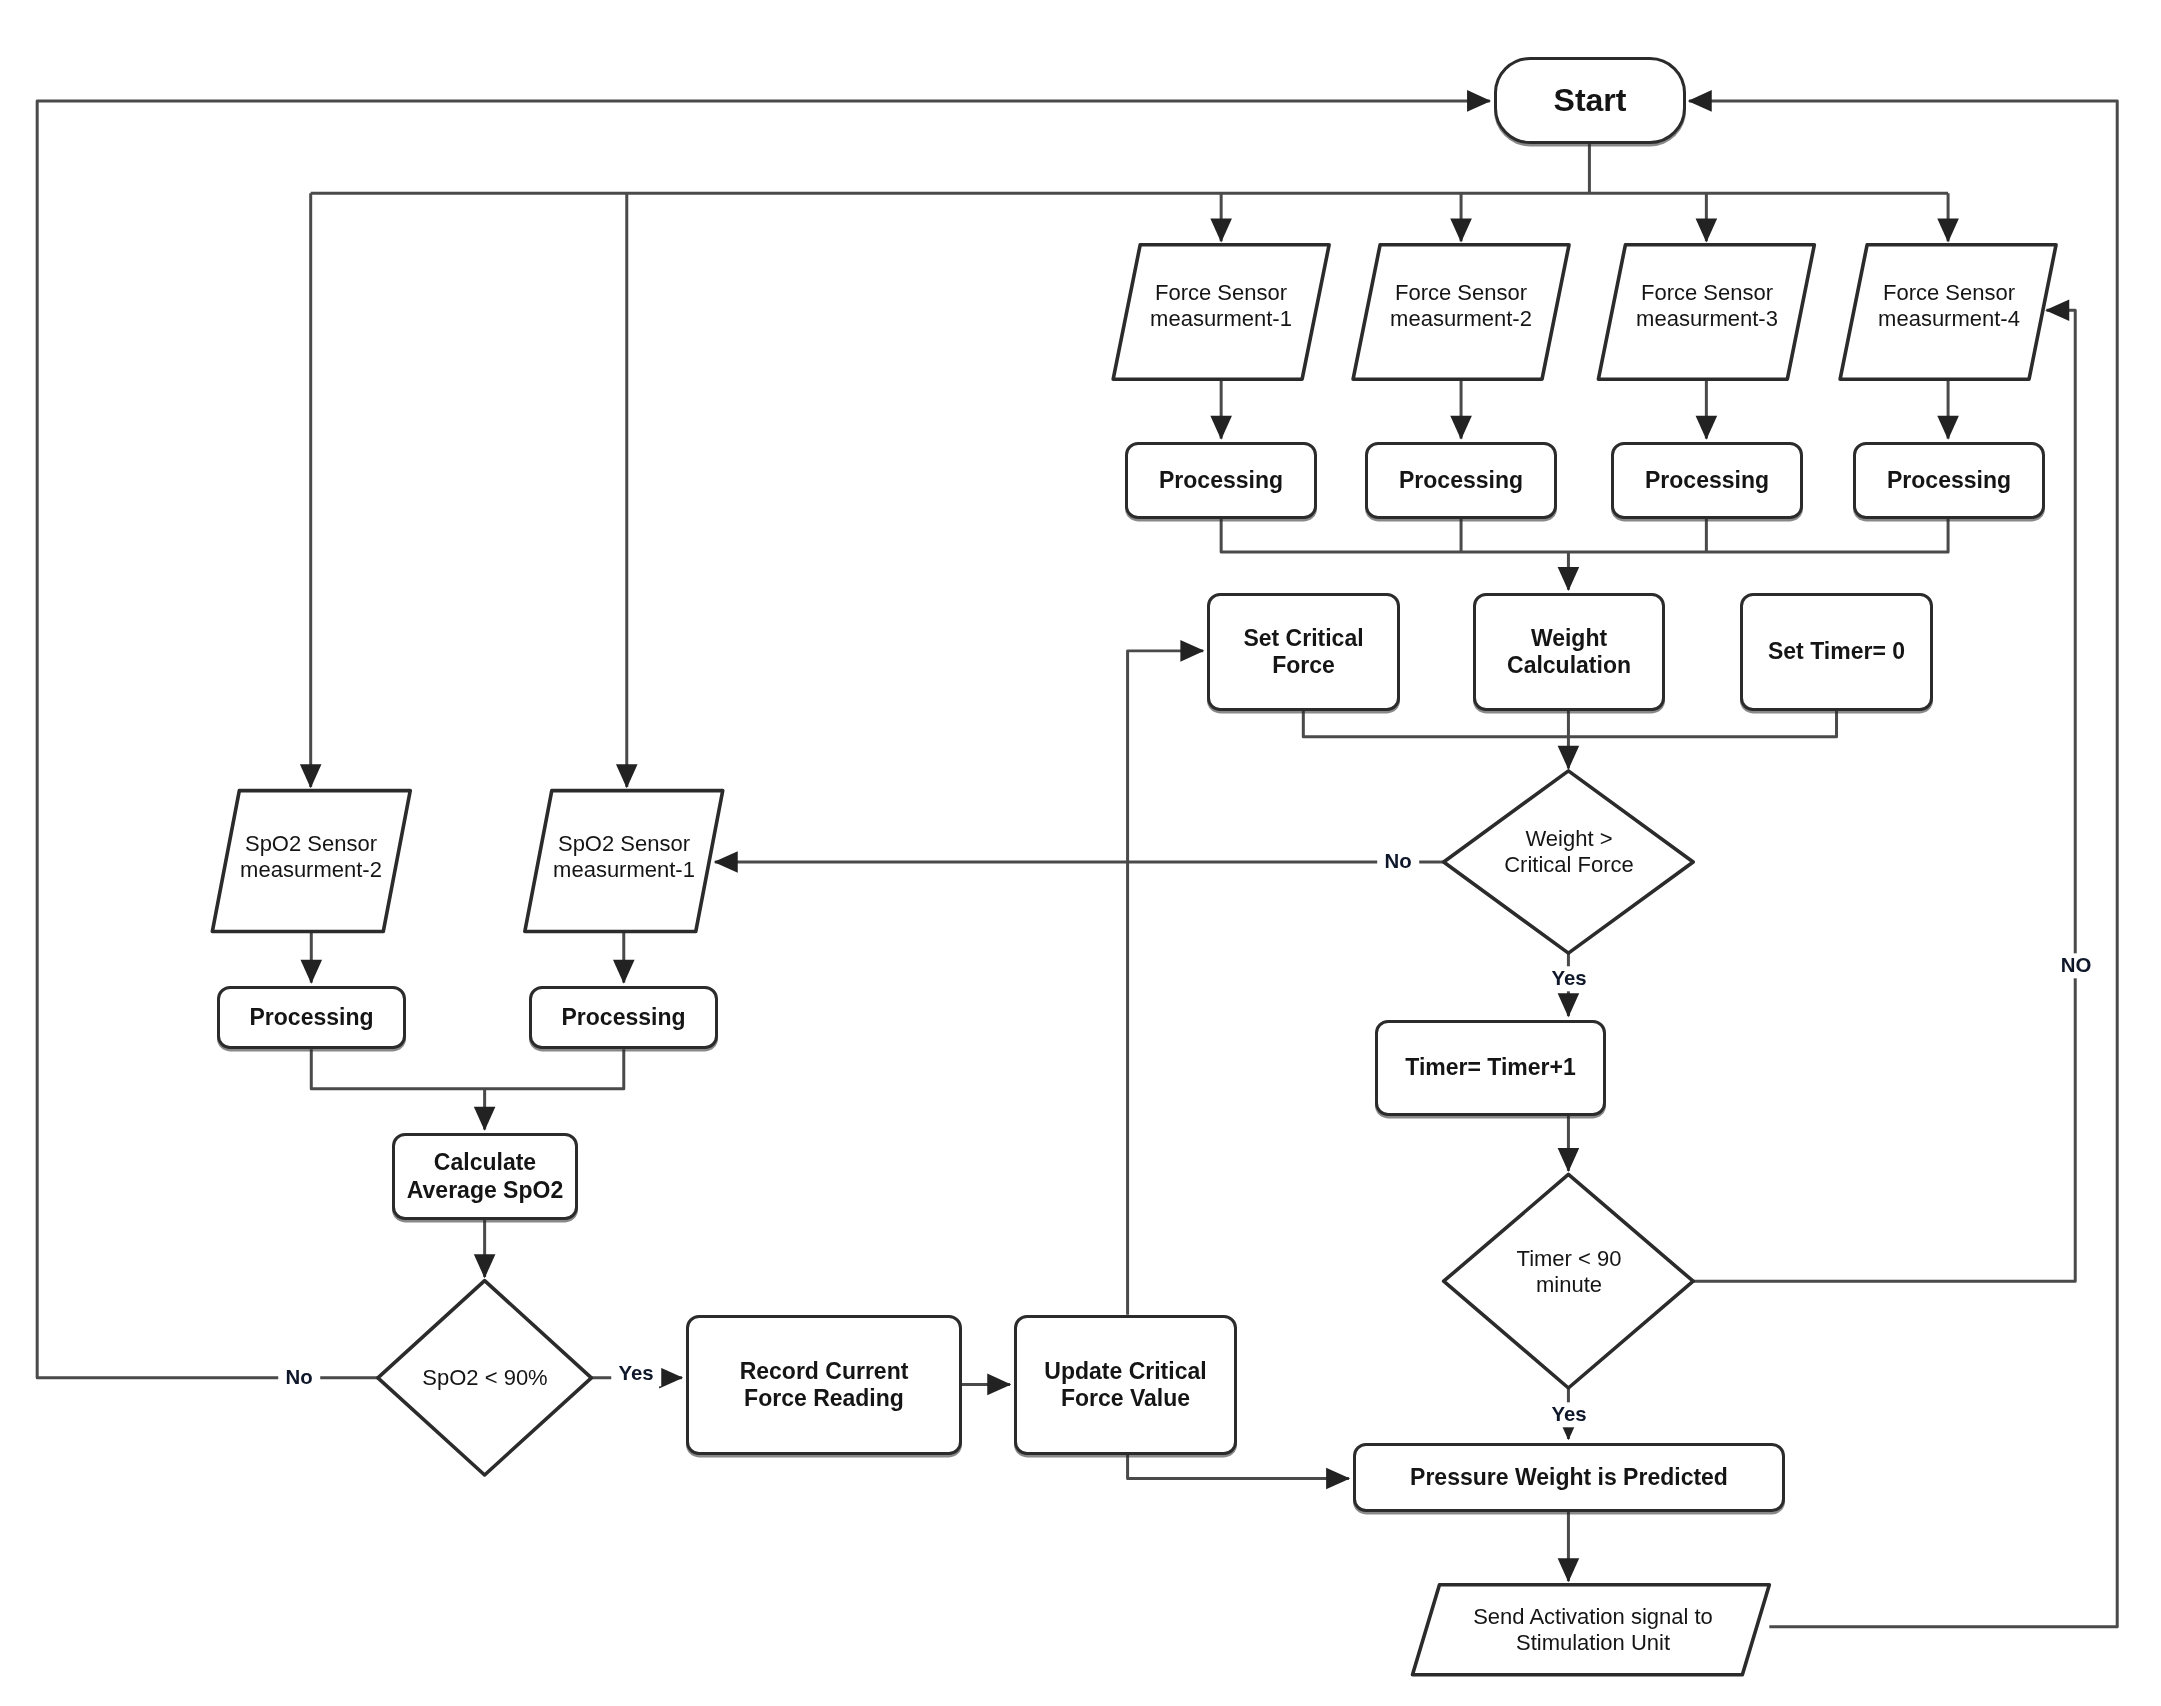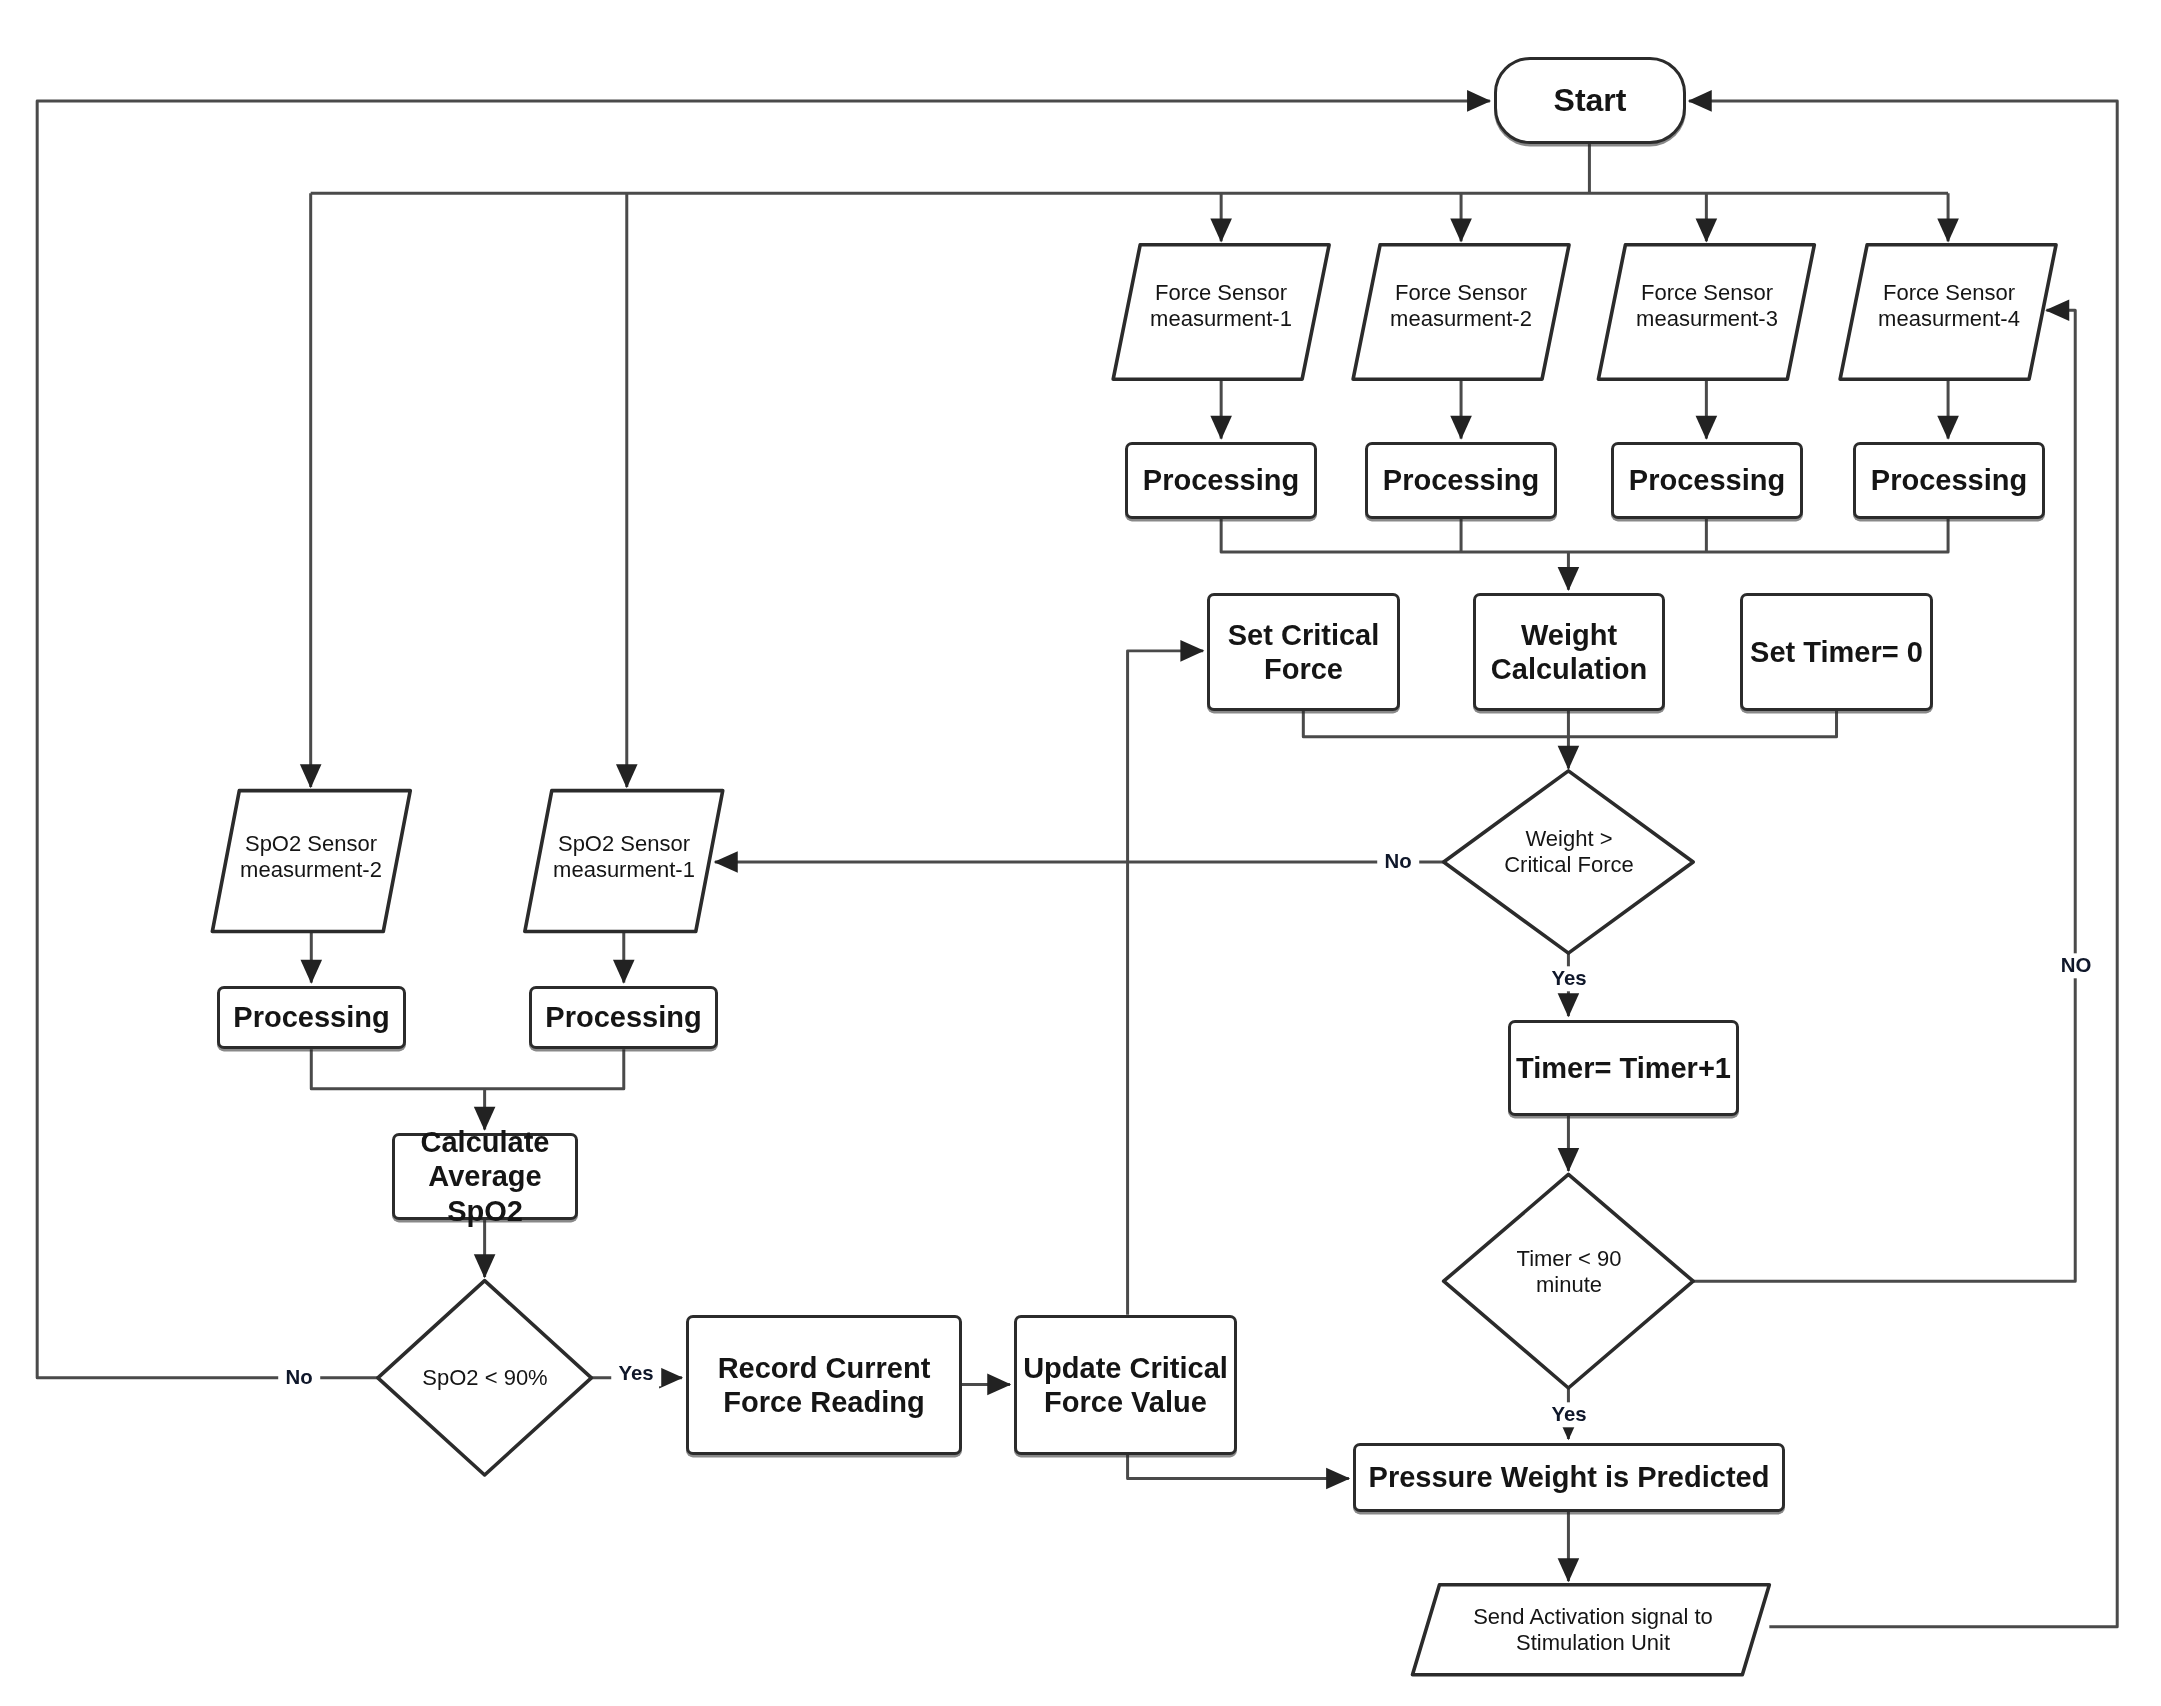--- a/index.html
+++ b/index.html
@@ -1,22 +1,22 @@
 <!DOCTYPE html>
 <html style="font-size:9.6px"><head>
 <meta charset="utf-8">
 <style>
   html,body{margin:0;padding:0;background:#ffffff;}
   body{font-family:"Liberation Sans", sans-serif;}
   #canvas{position:relative;width:2161px;height:1706px;background:#ffffff;overflow:hidden;}
   #wires{position:absolute;left:0;top:0;width:2161px;height:1706px;}
   .node{
     position:absolute;box-sizing:border-box;background:#ffffff;border:3.6px solid #2b2b2b;
-    border-radius:7px;display:flex;align-items:center;justify-content:center;text-align:center;
-    font-weight:700;font-size:29px;line-height:1.18;color:#151515;white-space:pre-line;
+    border-radius:13px;display:flex;align-items:center;justify-content:center;text-align:center;
+    font-weight:700;font-size:23px;line-height:1.18;color:#151515;white-space:pre-line;
     box-shadow:0 2.4px 0 rgba(40,40,40,.55);
   }
   .terminator{border-radius:36px;font-size:32px;}
   .lbl{
     position:absolute;display:flex;align-items:center;justify-content:center;text-align:center;
     font-weight:400;font-size:22px;line-height:1.18;color:#151515;white-space:pre-line;pointer-events:none;
   }
   .elabel{
     position:absolute;transform:translate(-50%,-50%);background:#ffffff;padding:1.2px 7.2px;
     font-weight:700;font-size:20.4px;color:#0f172a;white-space:nowrap;
@@ -110,21 +110,21 @@
 
   <div class="node" style="left:1207px;top:593px;width:193px;height:118px">Set Critical
 Force</div>
   <div class="node" style="left:1473px;top:593px;width:192px;height:118px">Weight
 Calculation</div>
   <div class="node" style="left:1740px;top:593px;width:193px;height:118px">Set Timer= 0</div>
 
   <div class="lbl" style="left:1464px;top:798px;width:210px;height:108px">Weight &gt;
 Critical Force</div>
 
-  <div class="node" style="left:1508px;top:1020px;width:231px;height:96px">Timer= Timer+1</div>
+  <div class="node" style="left:1375px;top:1020px;width:231px;height:96px">Timer= Timer+1</div>
 
   <div class="lbl" style="left:1464px;top:1218px;width:210px;height:108px">Timer &lt; 90
 minute</div>
 
   <div class="node" style="left:1353px;top:1443px;width:432px;height:69px">Pressure Weight is Predicted</div>
 
   <div class="lbl" style="left:1434px;top:1591px;width:318px;height:78px">Send Activation signal to
 Stimulation Unit</div>
 
   <div class="lbl" style="left:218px;top:801px;width:186px;height:111px">SpO2 Sensor

